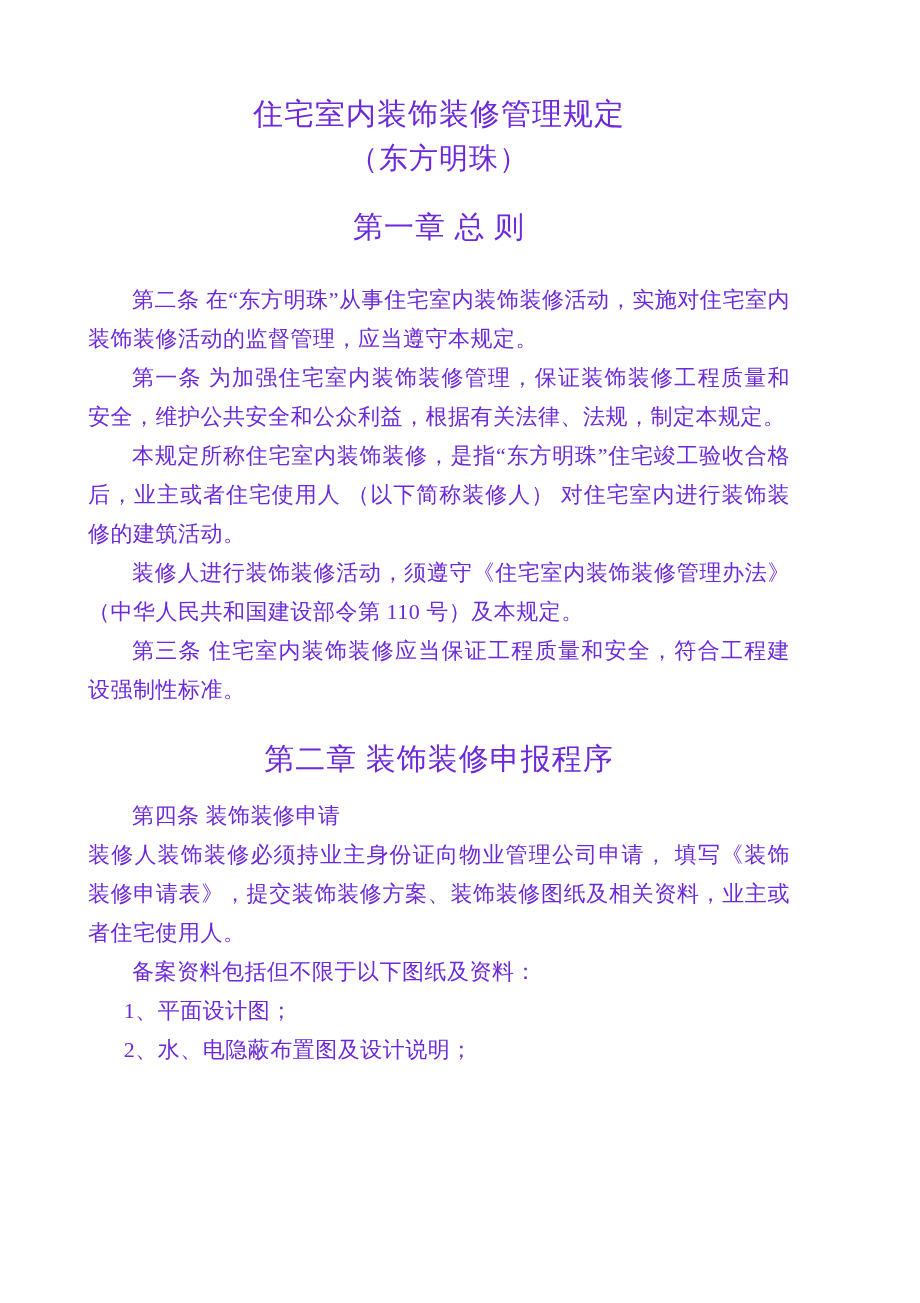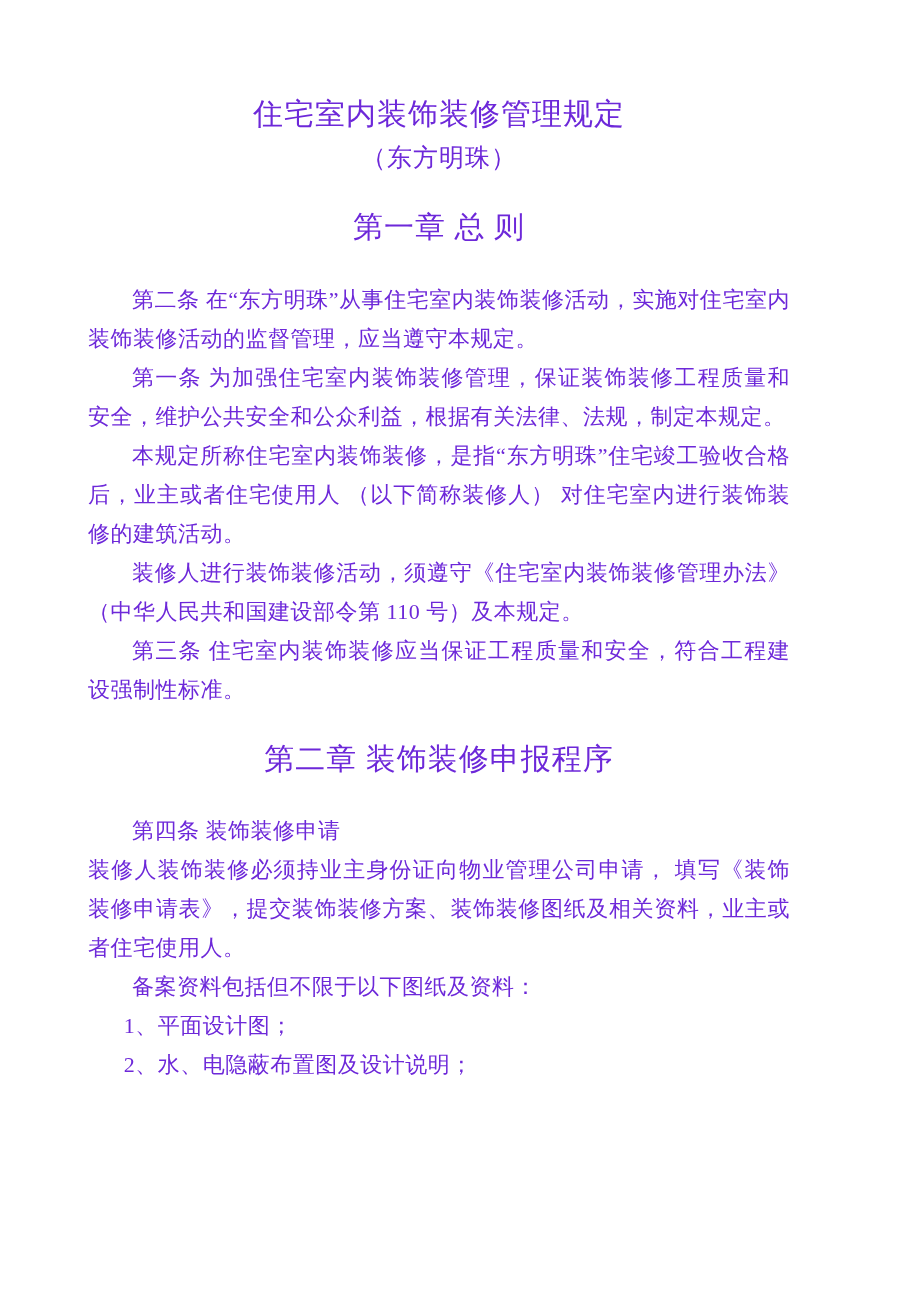--- a/index.html
+++ b/index.html
@@ -20,38 +20,38 @@
   }
   .doc-title {
     font-size: 30px;
     line-height: 44px;
     font-weight: normal;
     text-align: center;
     letter-spacing: 1px;
     margin: 0;
   }
   .doc-subtitle {
-    font-size: 25px;
+    font-size: 29px;
     line-height: 44px;
     font-weight: normal;
     text-align: center;
     letter-spacing: 1px;
     margin: 0;
   }
   .chapter-heading {
     font-size: 30px;
     line-height: 38px;
     font-weight: normal;
     text-align: center;
     letter-spacing: 1px;
     margin: 28px 0 34px 0;
   }
   .chapter-heading.second {
     margin-top: 31px;
-    margin-bottom: 33px;
+    margin-bottom: 18px;
   }
   .para {
     font-size: 22px;
     line-height: 39px;
     letter-spacing: 0.5px;
     text-align: justify;
     text-indent: 2em;
     margin: 0;
   }
   .para.flush {

